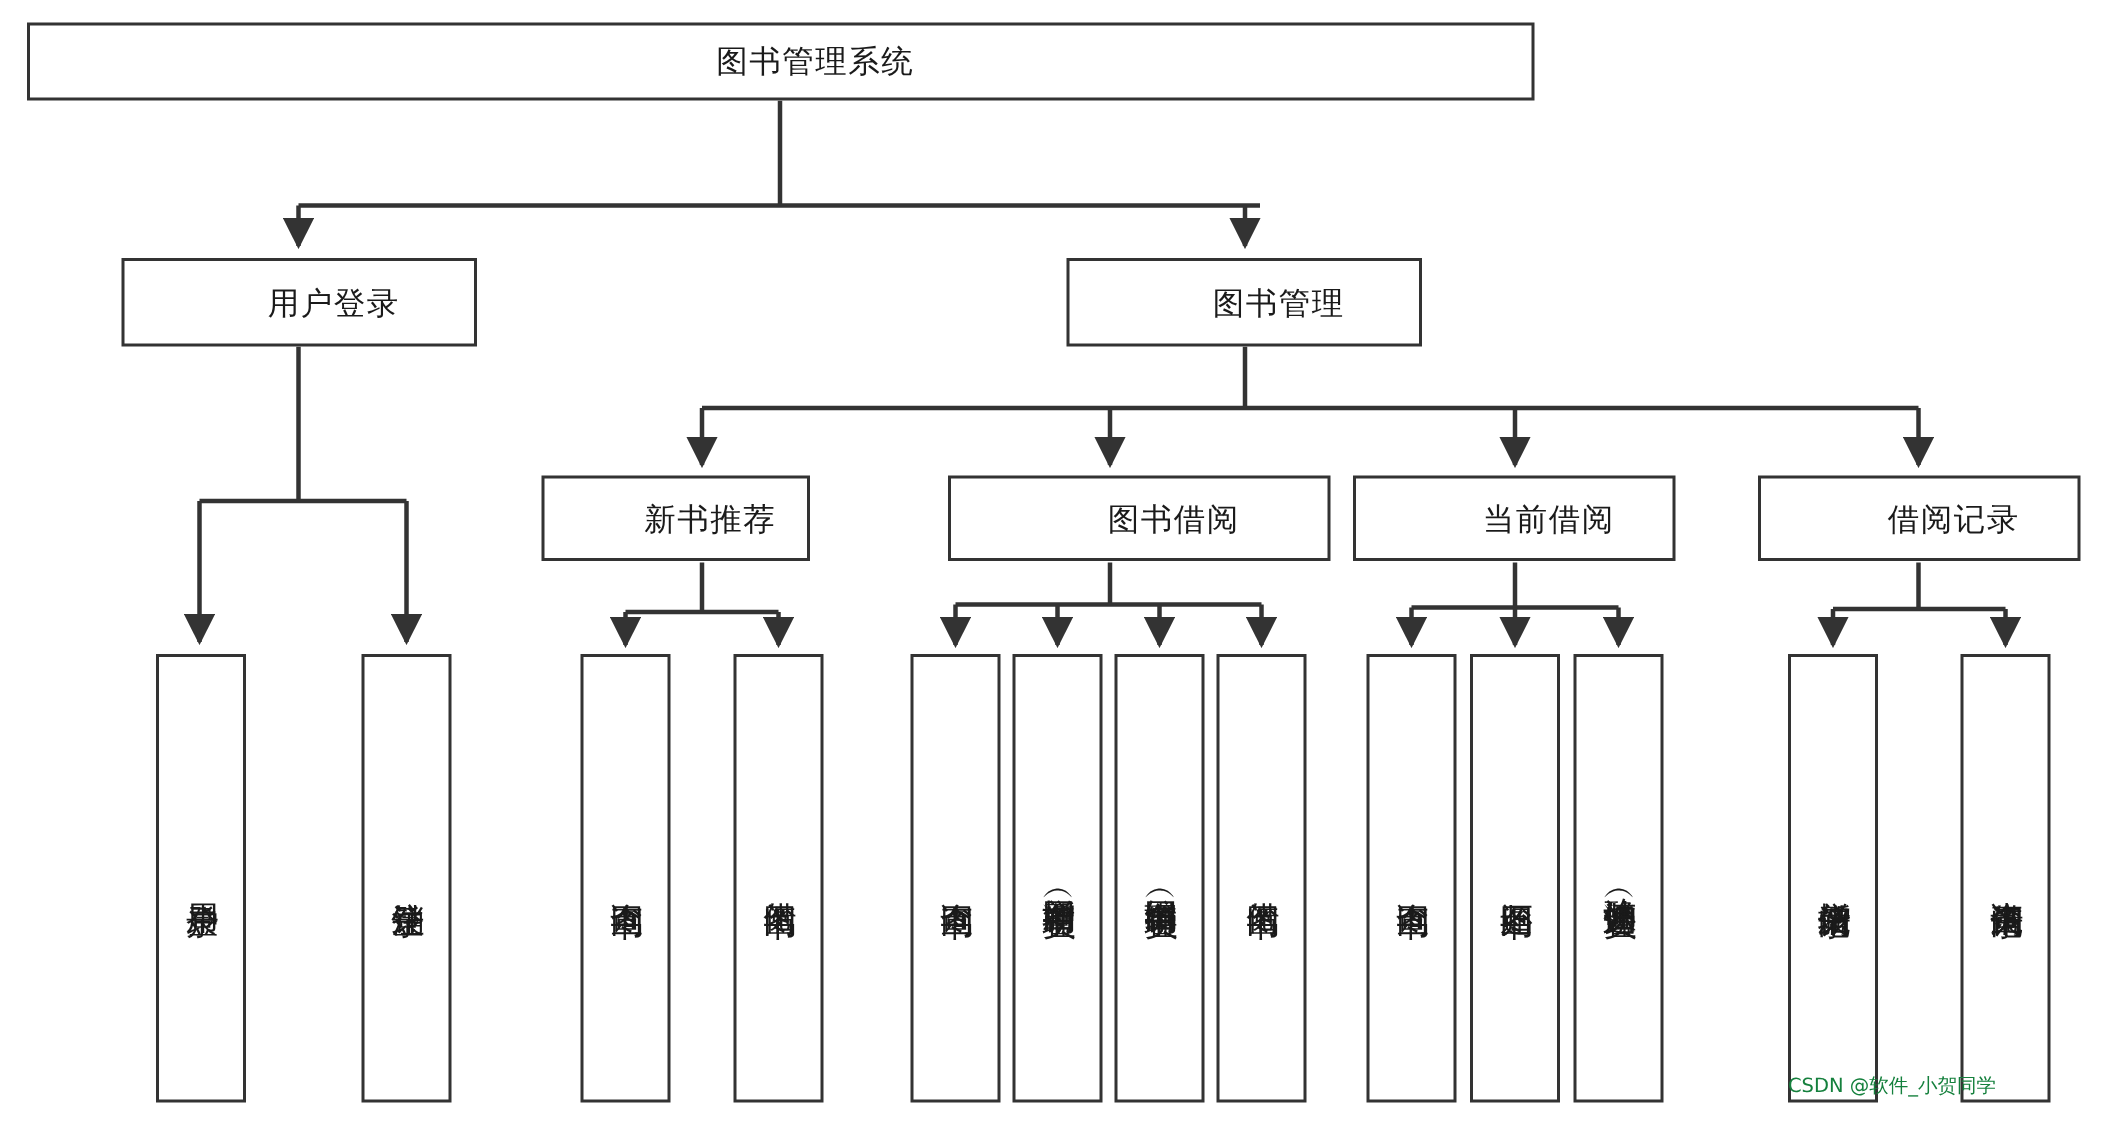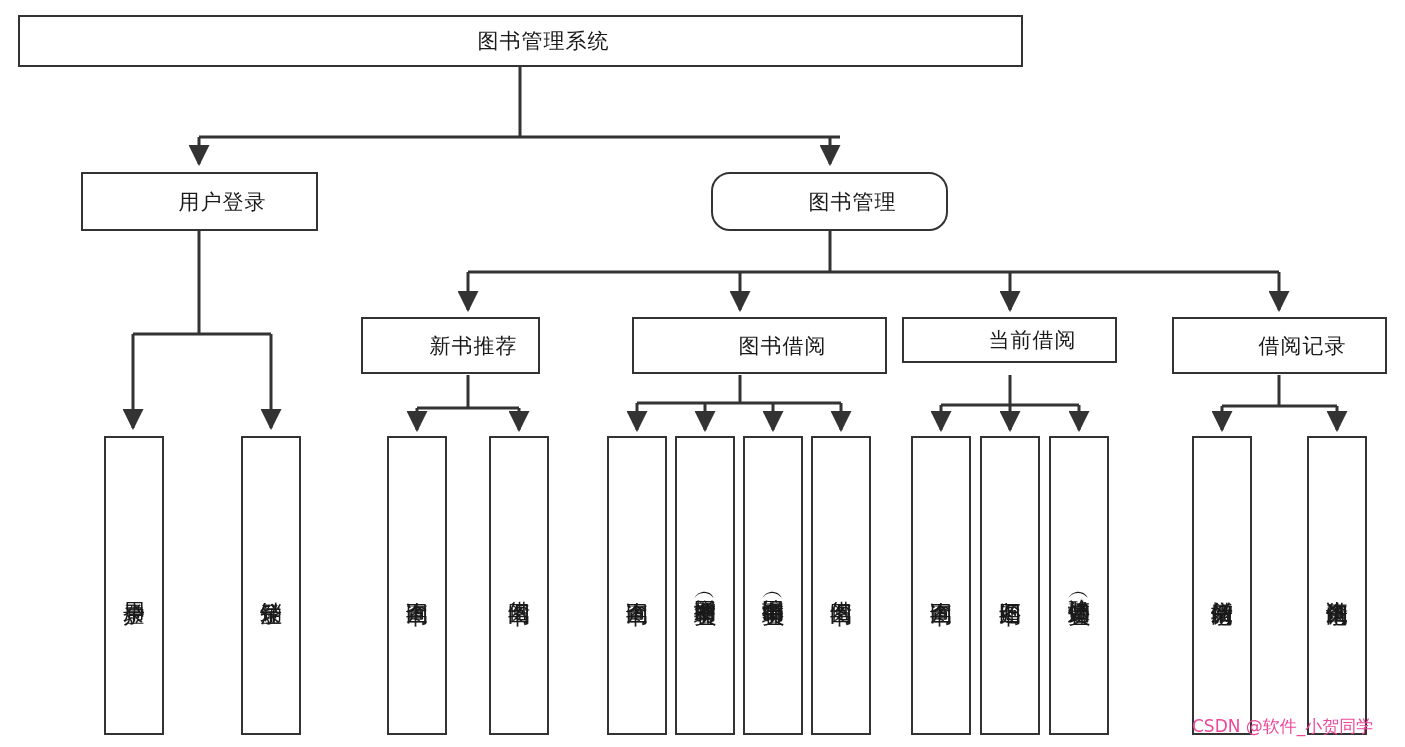--- a/index.html
+++ b/index.html
@@ -49,22 +49,22 @@
   }
   .node.vert .vtext {
     writing-mode: vertical-rl;
     text-orientation: upright;
     white-space: normal;
     display: block;
     max-height: 100%;
   }
   .watermark {
     position: absolute;
-    color: #ec4899;
-    font-size: 17px;
+    color: #15803d;
+    font-size: 13px;
     white-space: nowrap;
     user-select: none;
   }
 </style>
 </head>
 <body>
 
 <div id="canvas">
 
   <svg class="edges" viewBox="0 0 1405 747">
@@ -117,31 +117,31 @@
     </g>
   </svg>
 
   <div class="node horiz" style="left:18px; top:15px; width:1005px; height:52px;">
     <span>图书管理系统</span>
   </div>
 
   <div class="node horiz" style="left:81px; top:172px; width:237px; height:59px;">
     <span>用户登录</span>
   </div>
-  <div class="node horiz" style="left:711px; top:172px; width:237px; height:59px;border-radius:19px;">
+  <div class="node horiz" style="left:711px; top:172px; width:237px; height:59px;">
     <span>图书管理</span>
   </div>
 
   <div class="node horiz" style="left:361px; top:317px; width:179px; height:57px;">
     <span>新书推荐</span>
   </div>
   <div class="node horiz" style="left:632px; top:317px; width:255px; height:57px;">
     <span>图书借阅</span>
   </div>
-  <div class="node horiz" style="left:902px; top:317px; width:215px; height:46px;">
+  <div class="node horiz" style="left:902px; top:317px; width:215px; height:57px;">
     <span>当前借阅</span>
   </div>
   <div class="node horiz" style="left:1172px; top:317px; width:215px; height:57px;text-align:center;">
     <span>借阅记录</span>
   </div>
 
   <div class="node vert" style="left:104px; top:436px; width:60px; height:299px;">
     <span class="vtext">用户登录</span>
   </div>
   <div class="node vert" style="left:241px; top:436px; width:60px; height:299px;">

